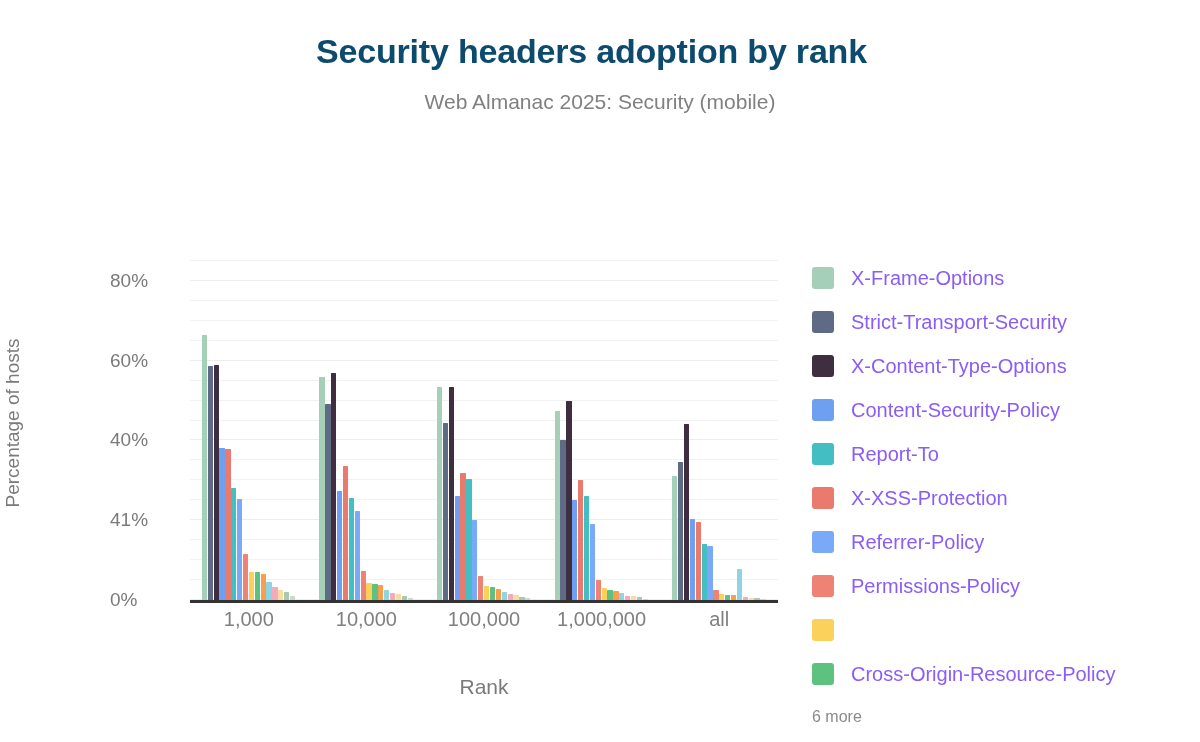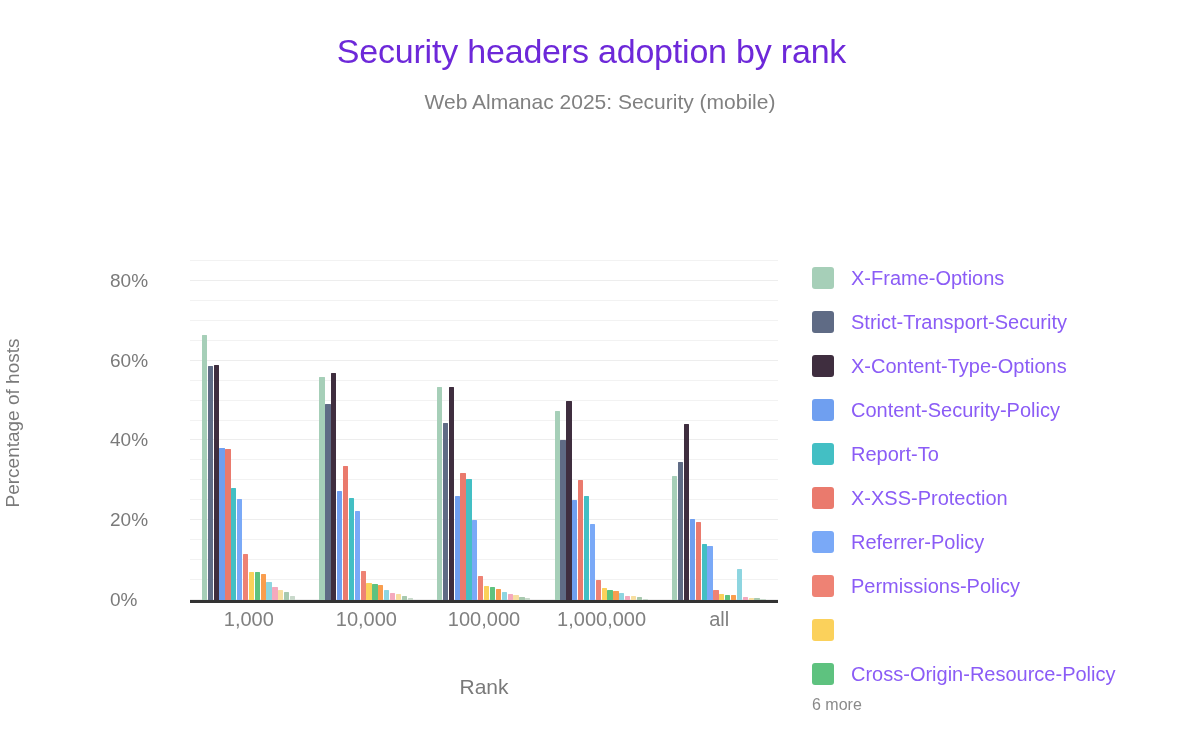--- a/index.html
+++ b/index.html
@@ -6,21 +6,21 @@
   body{
     width:1200px;height:742px;background:#ffffff;
     font-family:"Liberation Sans", sans-serif;
     overflow:hidden;position:relative;
   }
   #chart-root{position:absolute;inset:0;}
 
   
   .chart-title{
     position:absolute;left:0;top:32px;width:1183px;text-align:center;
-    font-size:34px;font-weight:normal;color:#6d28d9;letter-spacing:-0.2px;
+    font-size:34px;font-weight:bold;color:#0c4a6e;letter-spacing:-0.2px;
   }
   .chart-subtitle{
     position:absolute;left:0;top:90px;width:1200px;text-align:center;
     font-size:21px;color:#808080;font-weight:normal;
   }
 
   
   .plot-area{
     position:absolute;left:190px;top:261px;width:588px;height:339px;
   }
@@ -66,36 +66,36 @@
     display:flex;align-items:center;height:44px;
   }
   .legend-swatch{
     width:22px;height:22px;border-radius:3px;flex:0 0 22px;margin-right:17px;
   }
   .legend-label{
     font-size:20px;color:#8b5cf6;white-space:nowrap;overflow:hidden;
     text-overflow:ellipsis;max-width:320px;
   }
   .legend-more{
-    font-size:16px;color:#8a8a8a;margin-top:0;margin-left:0px;
+    font-size:16px;color:#8a8a8a;margin-top:12px;margin-left:0px;
   }
 </style>
 </head>
 <body>
 
 <div id="chart-root">
 
   <div class="chart-title">Security headers adoption by rank</div>
   <div class="chart-subtitle">Web Almanac 2025: Security (mobile)</div>
 
   <div class="ylabel">Percentage of hosts</div>
 
   <div class="ytick-wrap" id="ytick-wrap">
       <div class="ytick" style="top: 600px;">0%</div>
-      <div class="ytick" style="top: 520.235px;">20%</div>
+      <div class="ytick" style="top: 520.235px;">41%</div>
       <div class="ytick" style="top: 440.471px;">40%</div>
       <div class="ytick" style="top: 360.706px;">60%</div>
       <div class="ytick" style="top: 280.941px;">80%</div>
     </div>
 
   <div class="plot-area" id="plot-area">
       <div class="gridline major" style="bottom: 0px;"></div>
       <div class="gridline" style="bottom: 19.9412px;"></div>
       <div class="gridline" style="bottom: 39.8824px;"></div>
       <div class="gridline" style="bottom: 59.8235px;"></div>

